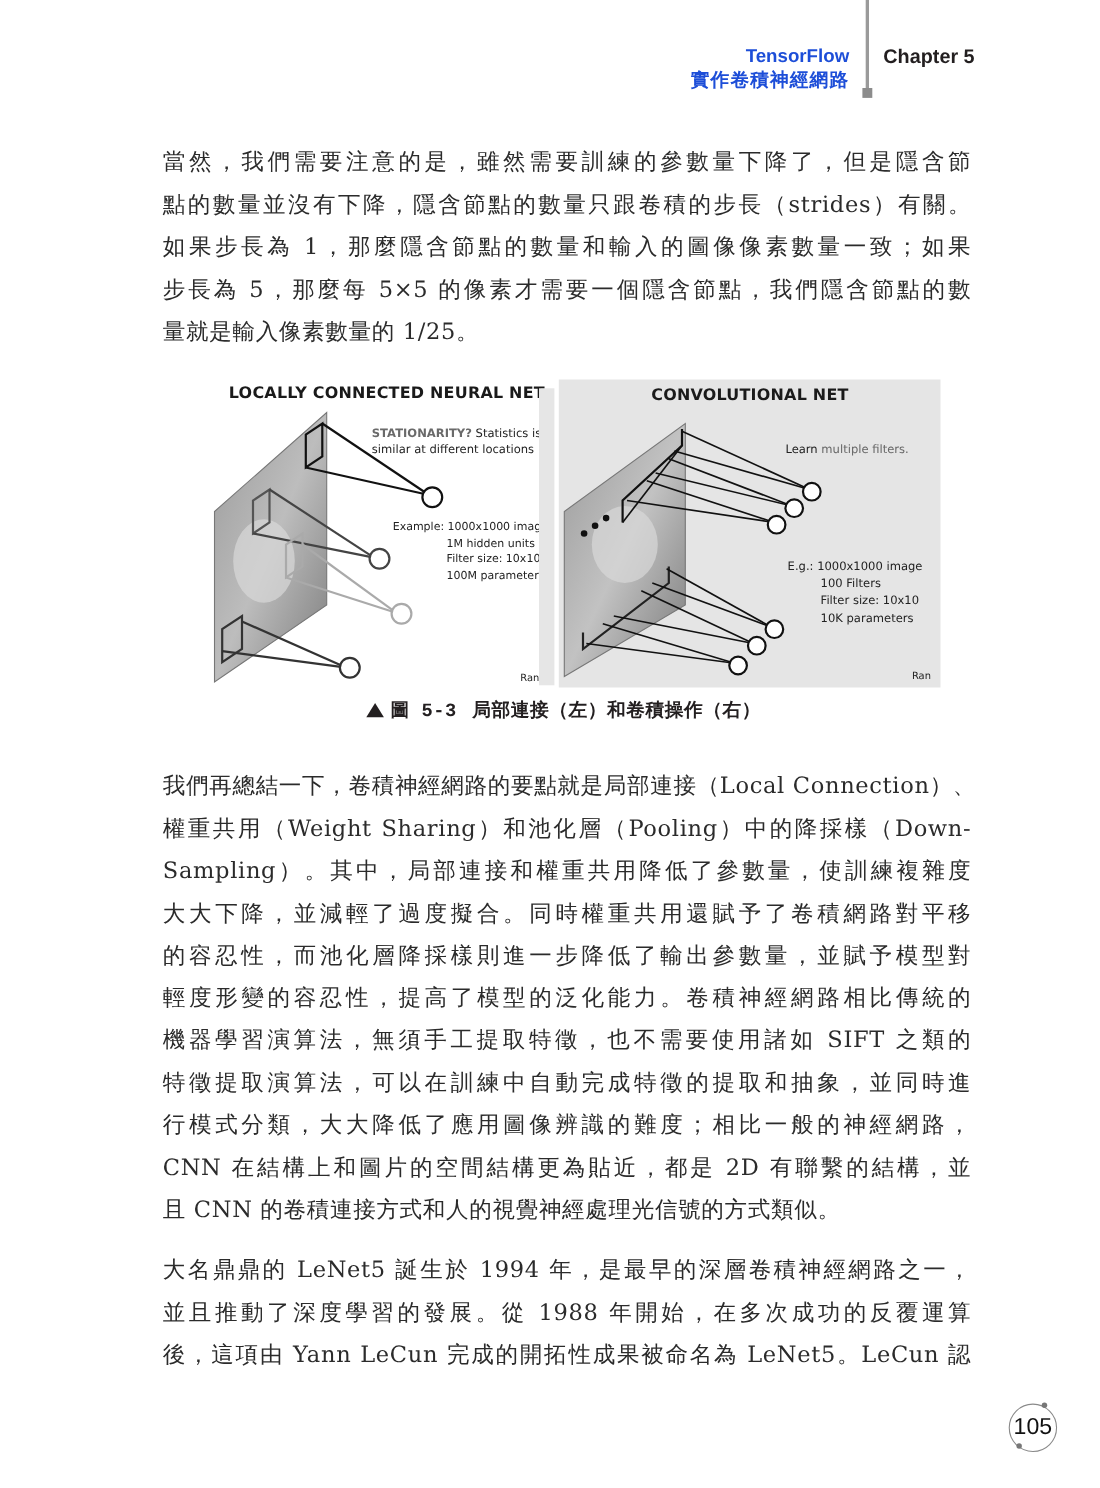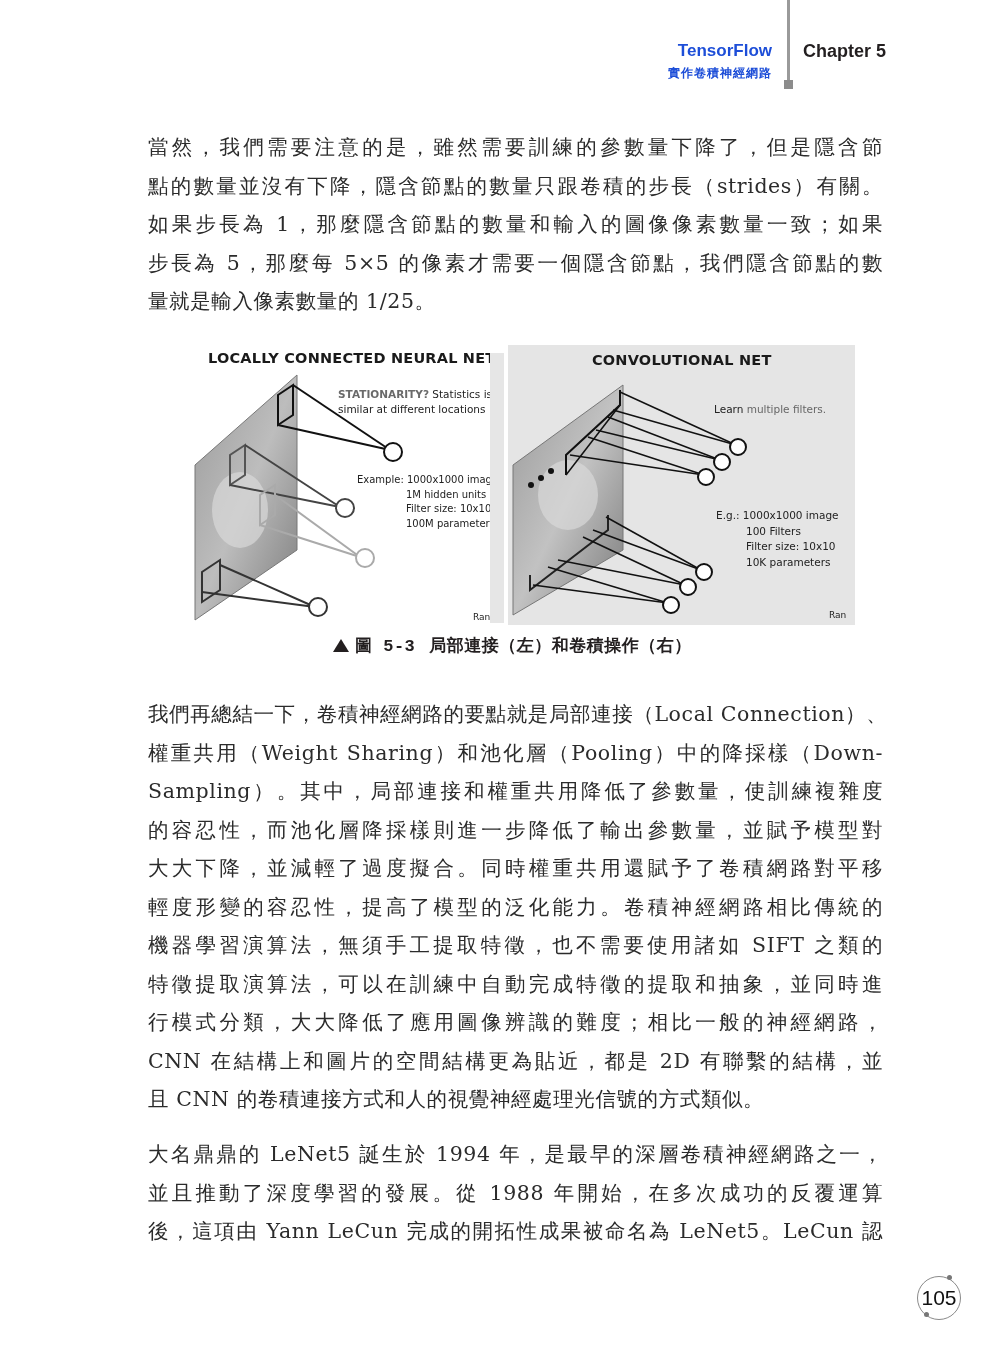--- a/index.html
+++ b/index.html
@@ -1,21 +1,21 @@
 <!DOCTYPE html>
 <html><head>
 <meta charset="utf-8">
 <style>
   html, body { margin: 0; padding: 0; background: #ffffff; }
   body { width: 1000px; height: 1353px; position: relative; overflow: hidden; color: #231f20; }
   .hdr-rule { position: absolute; left: 787px; top: 0; width: 3px; height: 82px; background: #9a9a9a; }
   .hdr-square { position: absolute; left: 784px; top: 80px; width: 9px; height: 9px; background: #8c8c8c; }
   .hdr-left { position: absolute; right: 228px; top: 40px; text-align: right; font-family: "Liberation Sans", sans-serif; font-weight: bold; color: #1d4ed8; }
   .hdr-left .t1 { font-size: 17px; line-height: 22px; }
-  .hdr-left .t2 { font-size: 12px; line-height: 22px; letter-spacing: 1px; }
+  .hdr-left .t2 { font-size: 17px; line-height: 22px; letter-spacing: 1px; }
   .hdr-right { position: absolute; left: 803px; top: 40px; font-family: "Liberation Sans", sans-serif; font-weight: bold; font-size: 18px; line-height: 22px; color: #231f20; }
 
   .para { position: absolute; left: 148px; width: 735px; font-family: "DejaVu Serif", serif; font-size: 20.5px; line-height: 38.5px; color: #2b2b2b; text-align: justify; letter-spacing: 0.6px; }
   .para .ln { display: block; white-space: nowrap; text-align-last: justify; text-align: justify; }
   .para .ln.last { text-align-last: left; }
 
   .figure { position: absolute; left: 190px; top: 345px; width: 665px; height: 280px; }
   .fig-left { position: absolute; left: 0; top: 0; width: 300px; height: 280px; background: #fff; }
   .fig-sep { position: absolute; left: 300px; top: 8px; width: 14px; height: 270px; background: #e6e6e6; }
   .fig-right { position: absolute; left: 318px; top: 0; width: 347px; height: 280px; background: #e5e5e5; }
@@ -150,22 +150,22 @@
 </div>
 
 <div class="caption">
   <span class="arrow"></span><span class="num">圖 5-3</span><span>局部連接（左）和卷積操作（右）</span>
 </div>
 
 <div class="para" style="top:695px;">
   <span class="ln">我們再總結一下，卷積神經網路的要點就是局部連接（Local Connection）、</span>
   <span class="ln">權重共用（Weight Sharing）和池化層（Pooling）中的降採樣（Down-</span>
   <span class="ln">Sampling）。其中，局部連接和權重共用降低了參數量，使訓練複雜度</span>
+  <span class="ln">大大下降，並減輕了過度擬合。同時權重共用還賦予了卷積網路對平移</span>
   <span class="ln">的容忍性，而池化層降採樣則進一步降低了輸出參數量，並賦予模型對</span>
-  <span class="ln">大大下降，並減輕了過度擬合。同時權重共用還賦予了卷積網路對平移</span>
   <span class="ln">輕度形變的容忍性，提高了模型的泛化能力。卷積神經網路相比傳統的</span>
   <span class="ln">機器學習演算法，無須手工提取特徵，也不需要使用諸如 SIFT 之類的</span>
   <span class="ln">特徵提取演算法，可以在訓練中自動完成特徵的提取和抽象，並同時進</span>
   <span class="ln">行模式分類，大大降低了應用圖像辨識的難度；相比一般的神經網路，</span>
   <span class="ln">CNN 在結構上和圖片的空間結構更為貼近，都是 2D 有聯繫的結構，並</span>
   <span class="ln last">且 CNN 的卷積連接方式和人的視覺神經處理光信號的方式類似。</span>
 </div>
 
 <div class="para" style="top:1135px;">
   <span class="ln">大名鼎鼎的 LeNet5  誕生於 1994 年，是最早的深層卷積神經網路之一，</span>

